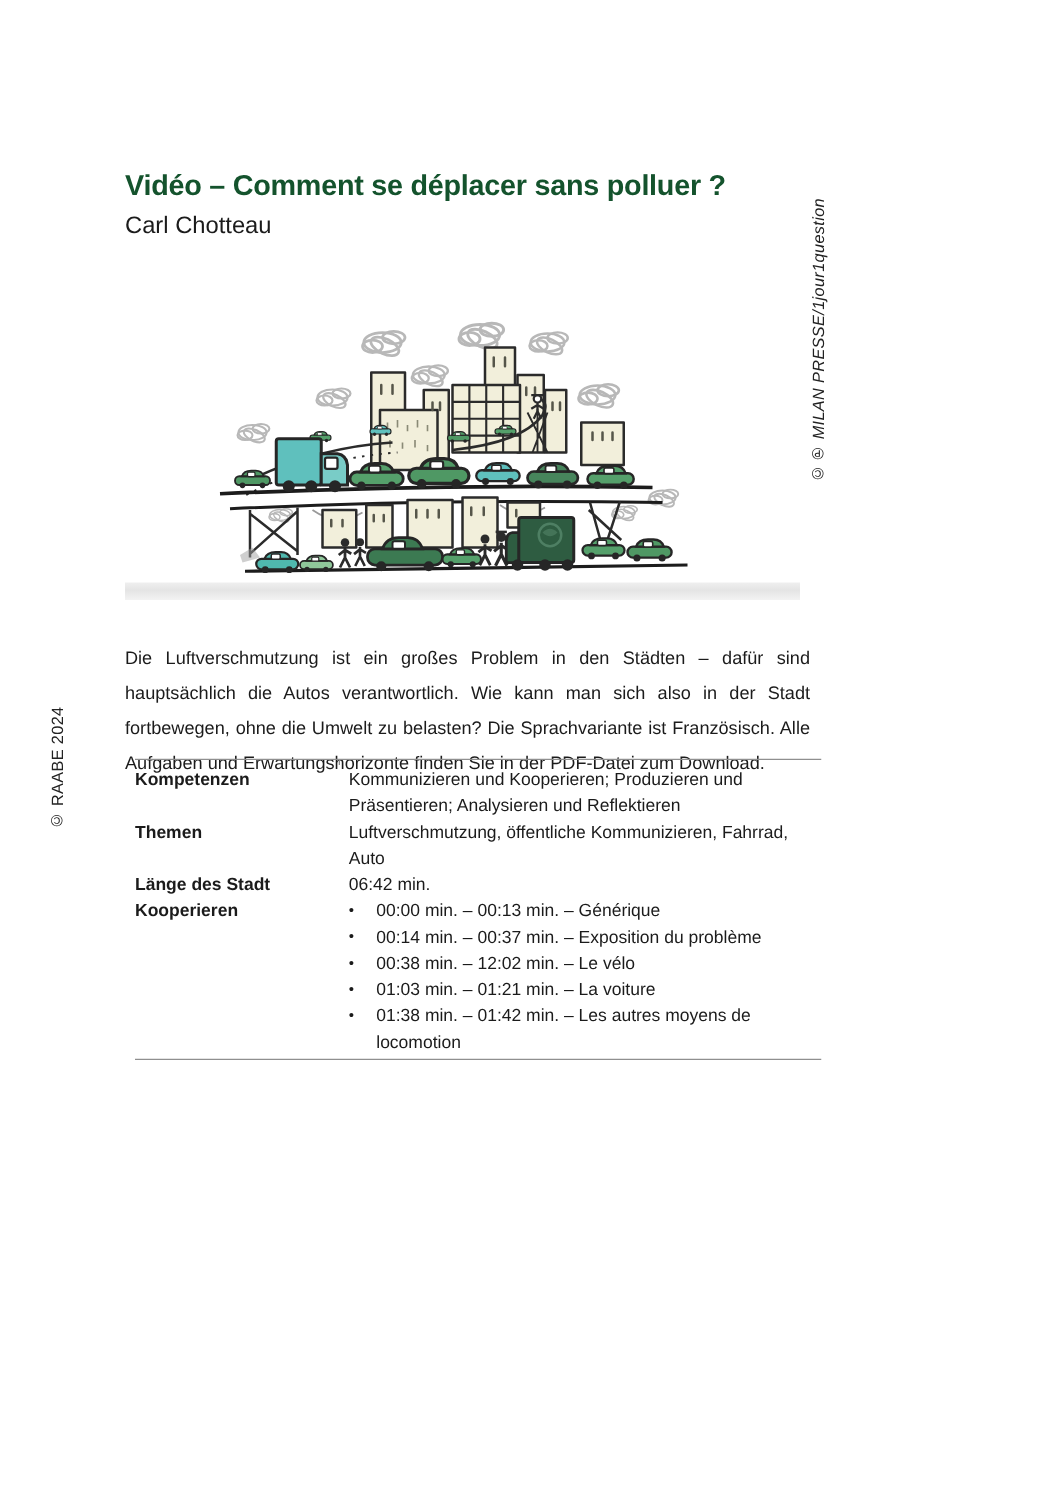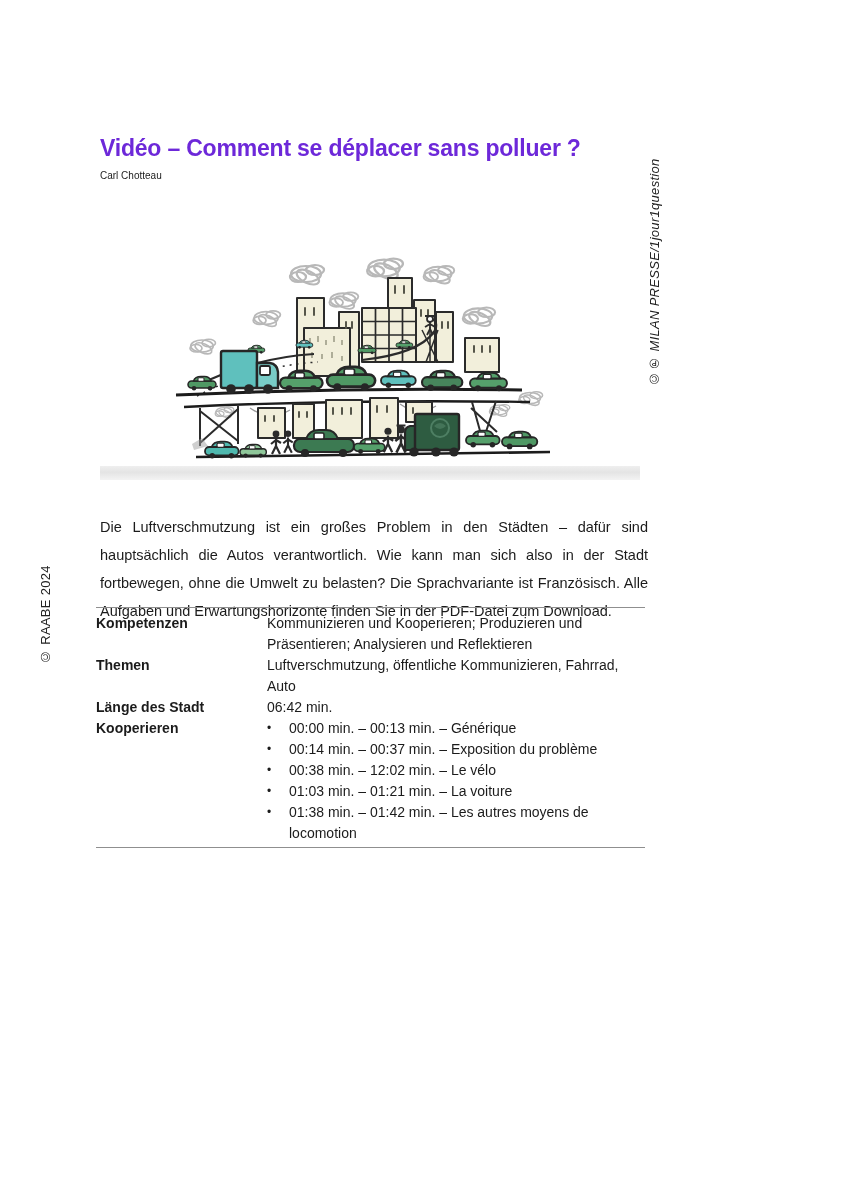--- a/index.html
+++ b/index.html
@@ -17,27 +17,27 @@
     overflow: hidden;
   }
   .title {
     position: absolute;
     left: 100px;
     top: 120px;
     width: 560px;
     font-size: 23px;
     font-weight: 700;
     letter-spacing: -0.2px;
-    color: #6d28d9;
+    color: #14532d;
   }
   .author {
     position: absolute;
     left: 100px;
     top: 170px;
-    font-size: 10px;
+    font-size: 19px;
   }
   .figure {
     position: absolute;
     left: 100px;
     top: 212px;
     width: 540px;
     height: 268px;
     background: #ffffff;
   }
   .figure svg { display: block; }
@@ -80,21 +80,21 @@
     position: absolute;
     left: 100px;
     top: 498px;
     width: 548px;
     font-size: 14.5px;
     line-height: 28px;
     text-align: justify;
   }
   .info-table {
     position: absolute;
-    left: 96px;
+    left: 108px;
     top: 607px;
     width: 549px;
     border-top: 1px solid #8f8f8f;
     border-bottom: 1px solid #8f8f8f;
     padding: 5px 0 3px 0;
     font-size: 14px;
     line-height: 21px;
   }
   .info-table::before {
     content: "";

